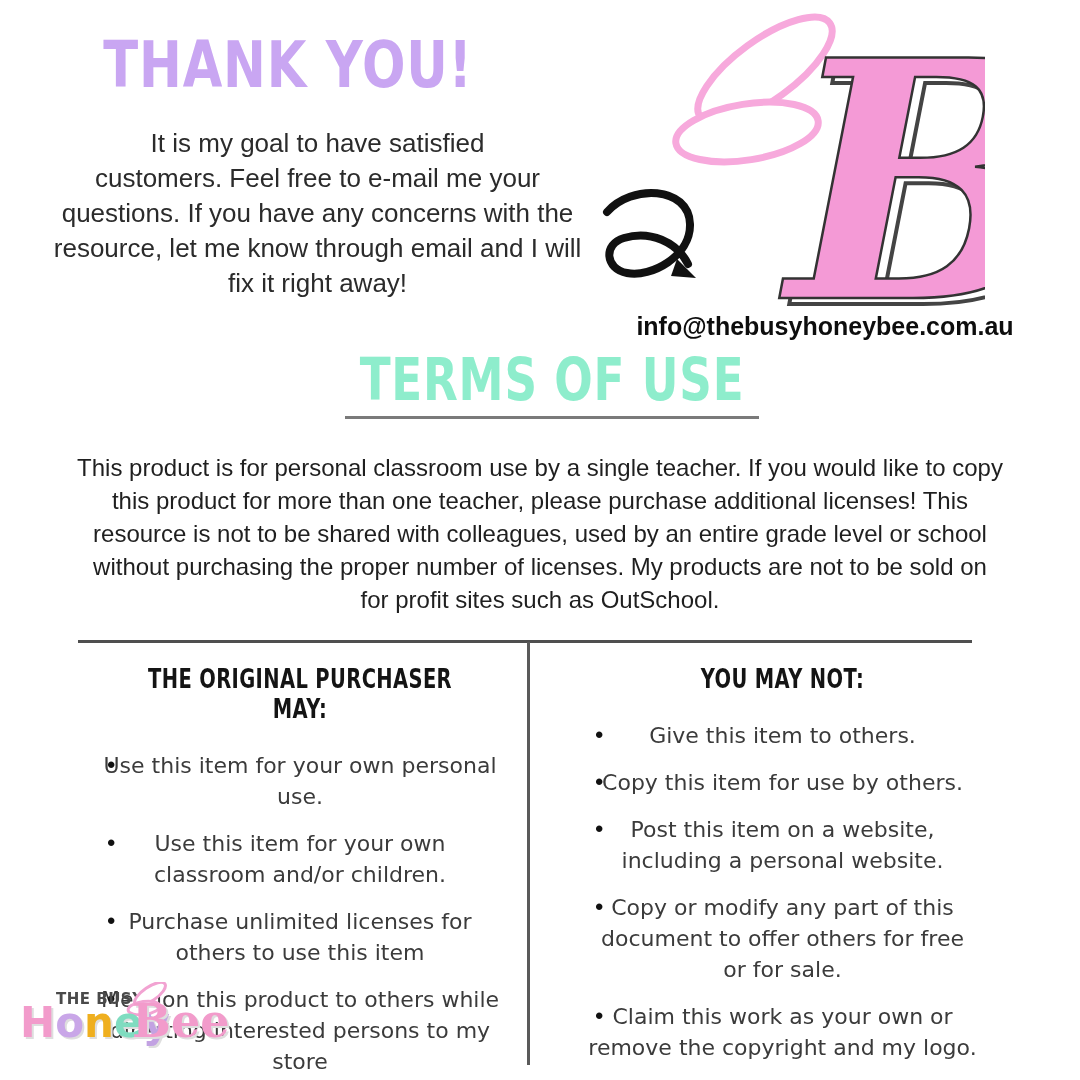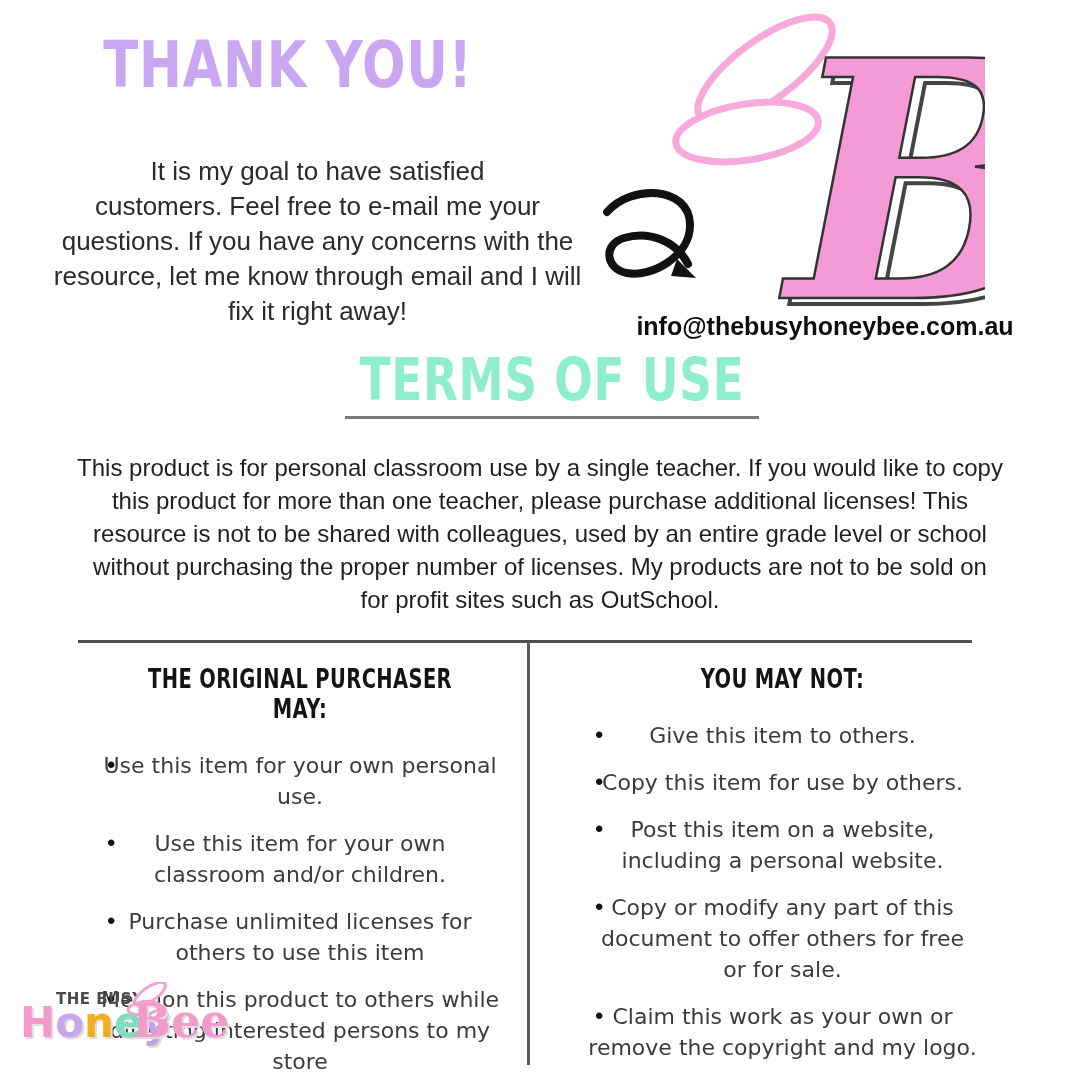--- a/index.html
+++ b/index.html
@@ -4,21 +4,21 @@
 <style>
   html,body{margin:0;padding:0;background:#fff;}
   #page{position:relative;width:1080px;height:1080px;background:#ffffff;overflow:hidden;
         font-family:"Liberation Sans",sans-serif;color:#222;}
 
   
   .thank-you{position:absolute;left:20px;top:26px;width:536px;text-align:center;
     font-family:"DejaVu Sans",sans-serif;font-weight:bold;font-size:64px;line-height:78px;
     color:#C9A6F2;letter-spacing:1px;transform:scaleX(0.80);transform-origin:center;}
   .intro{position:absolute;left:45px;top:126px;width:545px;text-align:center;
-    font-size:26px;line-height:35px;color:#2b2b2b;margin-top:28px;}
+    font-size:26px;line-height:35px;color:#2b2b2b;}
   .intro div{white-space:nowrap;}
 
   
   .arrow-wrap{position:absolute;left:593px;top:178px;width:115px;height:115px;}
 
   
   .blogo{position:absolute;left:665px;top:0px;width:320px;height:320px;}
   .blogo text{font-family:"DejaVu Serif",serif;font-weight:bold;font-style:italic;}
 
   

